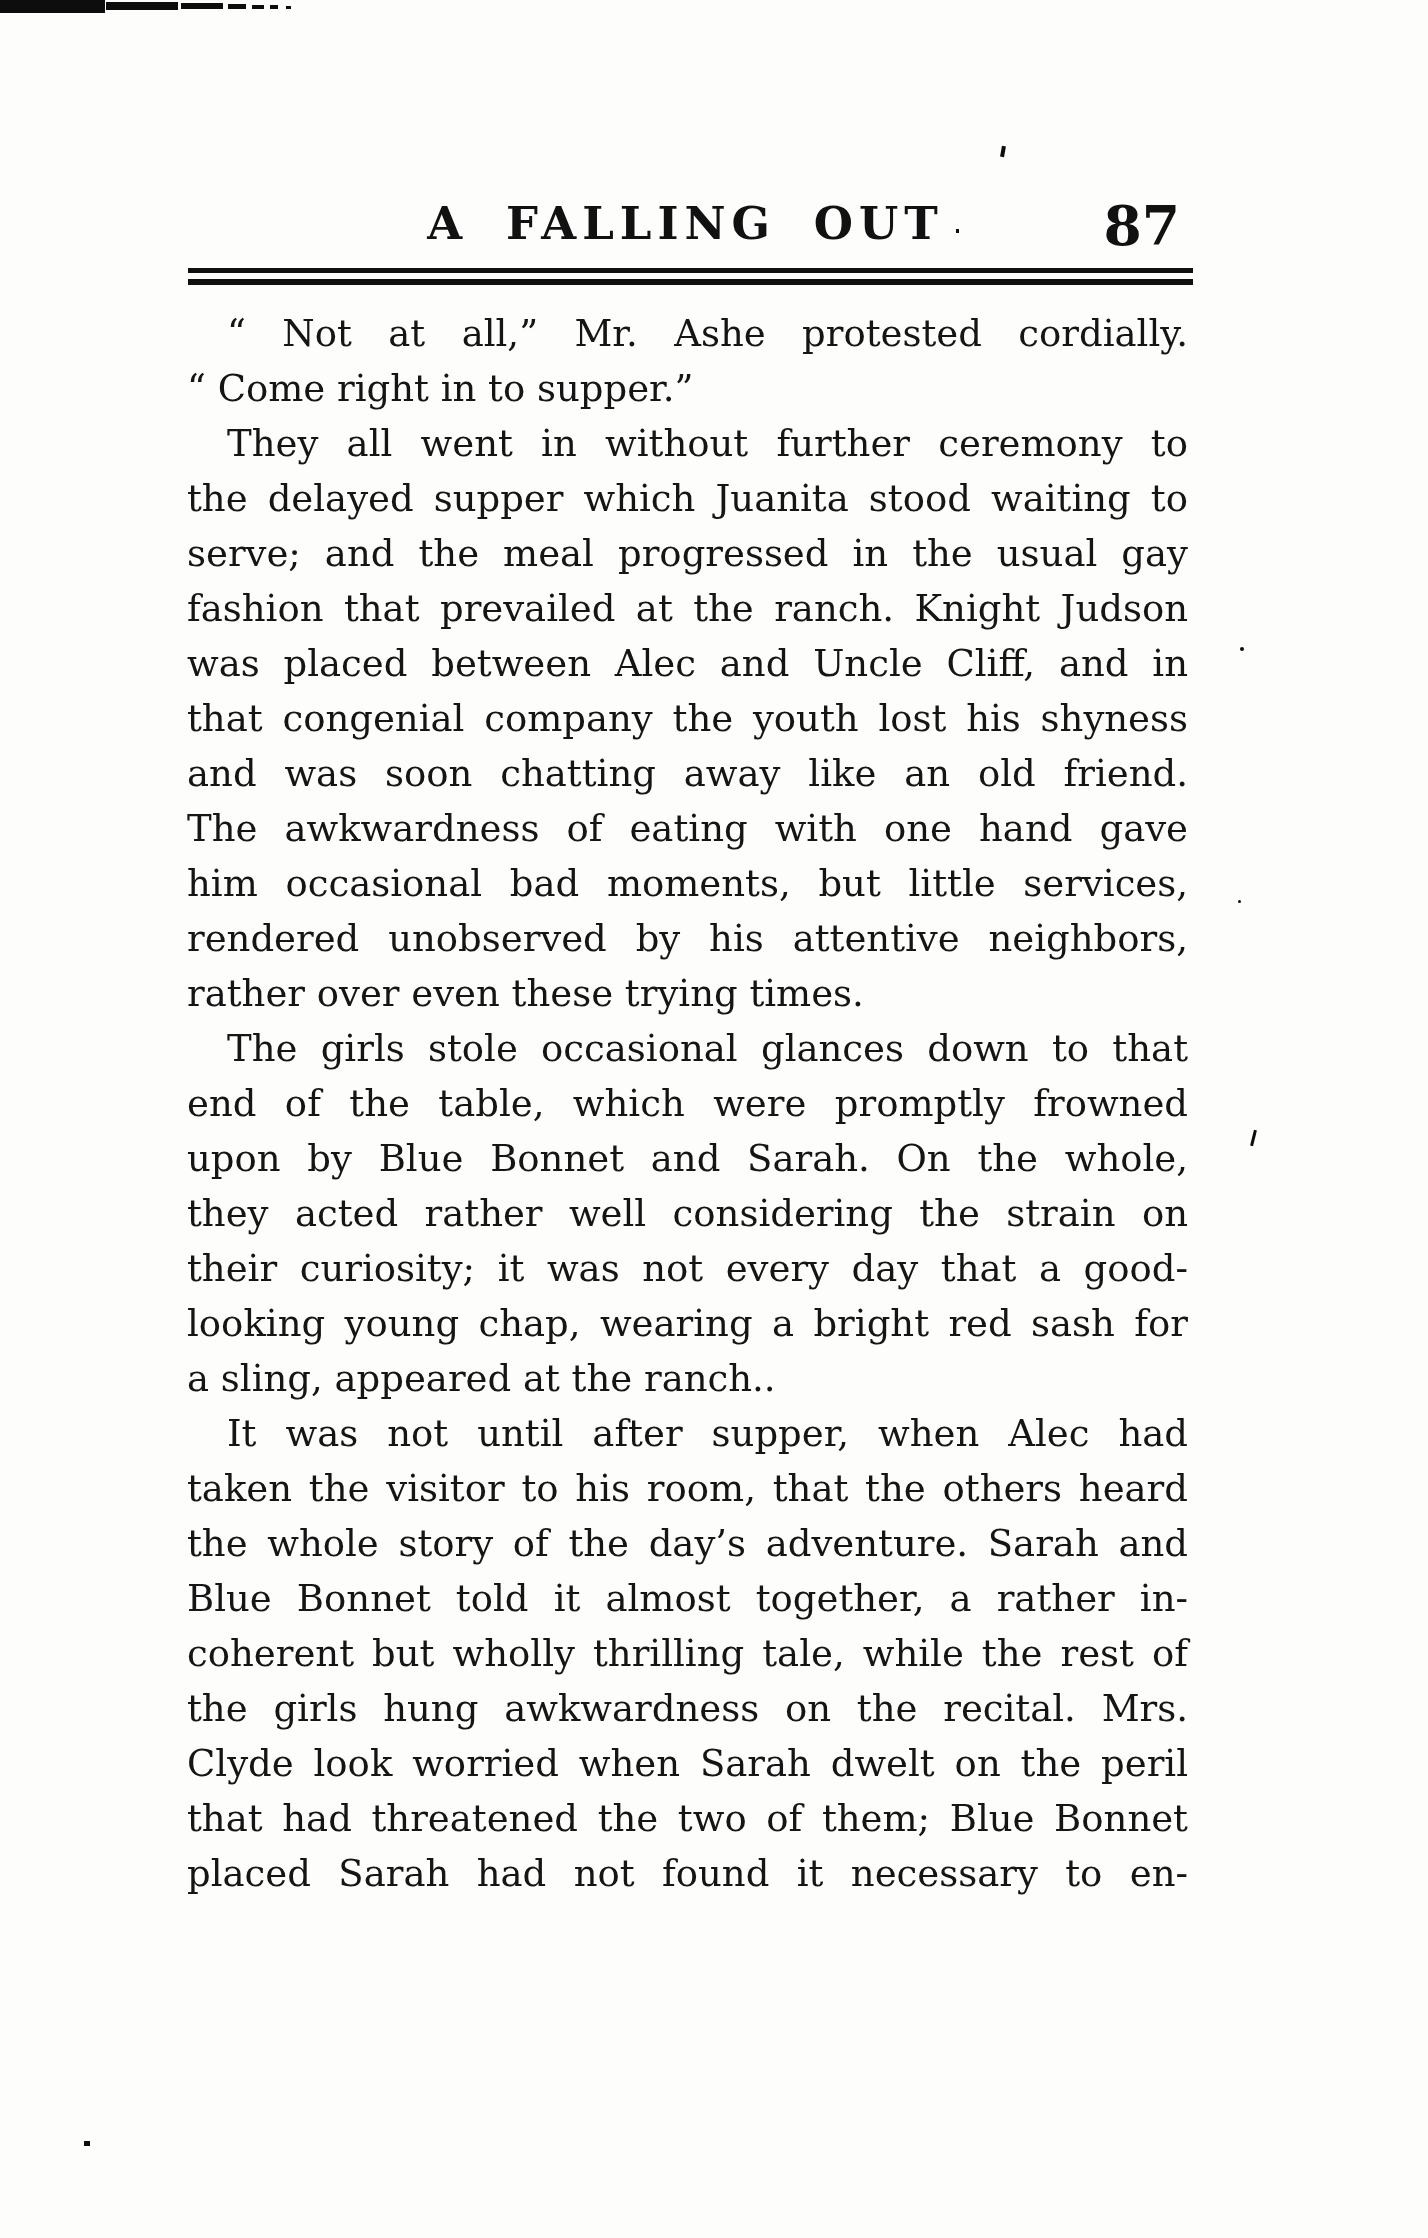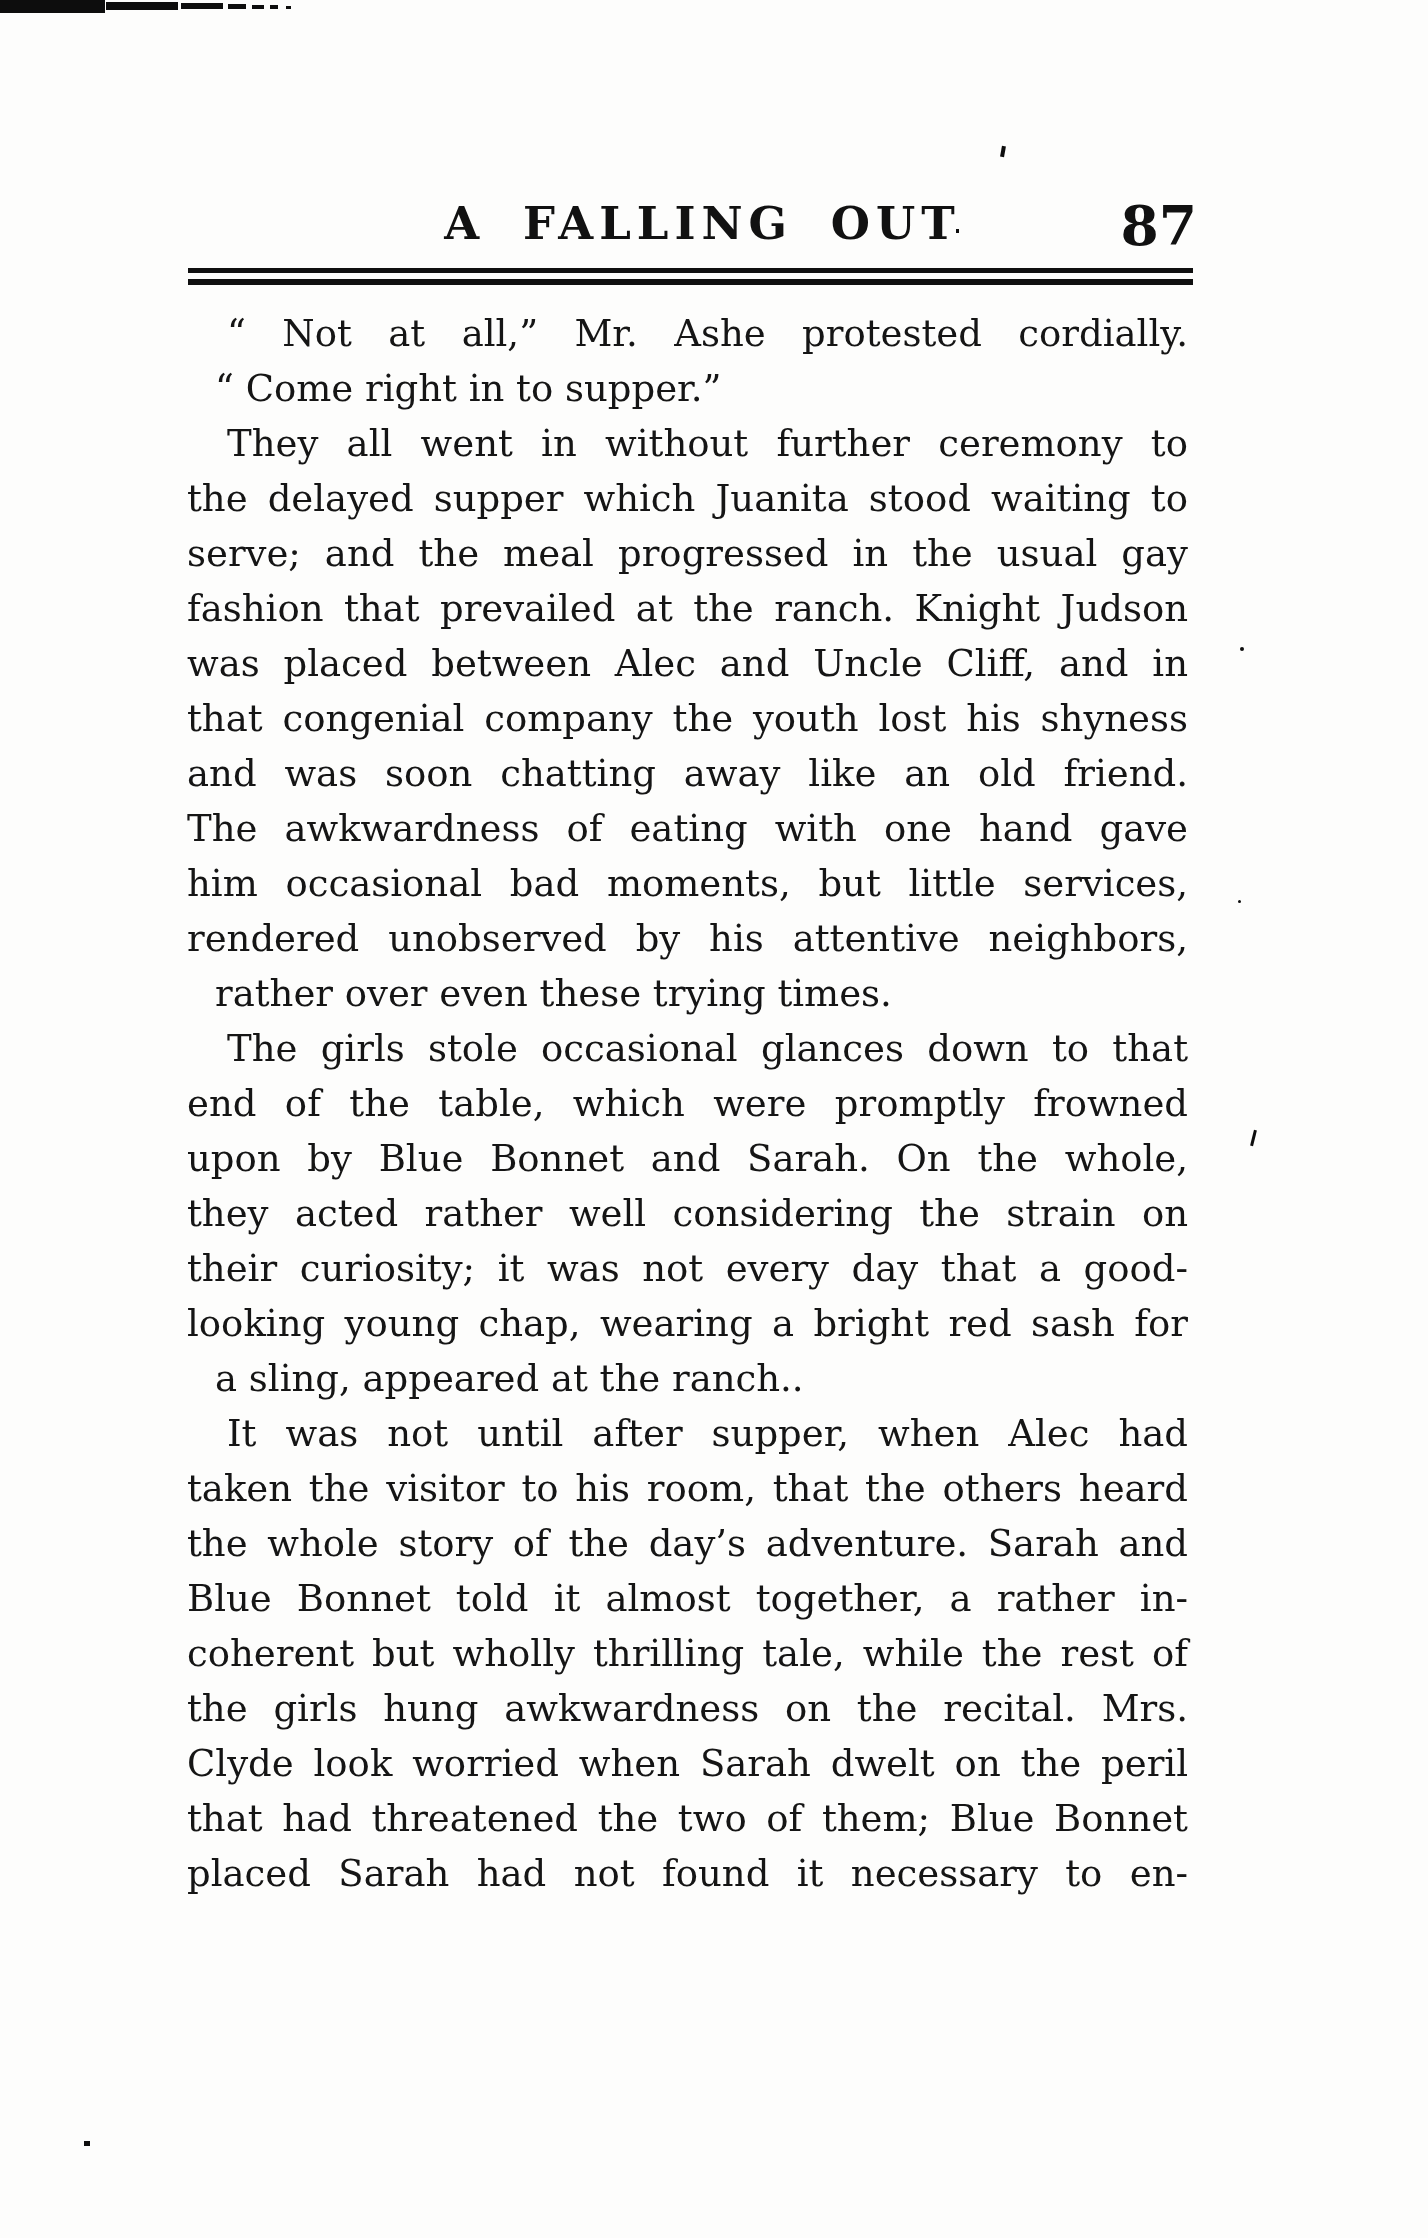--- a/index.html
+++ b/index.html
@@ -6,21 +6,21 @@
   .page{
     position:relative;
     width:1428px;height:2238px;
     background:#fdfdfc;
     overflow:hidden;
     font-family:"DejaVu Serif", serif;
     color:#141414;
   }
   
   .header{
-    position:absolute;left:200px;top:198px;width:1005px;height:52px;
+    position:absolute;left:183px;top:198px;width:1005px;height:52px;
   }
   .page-title{
     text-align:center;
     font-size:45px;line-height:52px;
     font-weight:bold;
     letter-spacing:6px;
     word-spacing:16px;
     white-space:nowrap;
     color:#111;
   }
@@ -39,21 +39,21 @@
     position:absolute;left:187px;top:306px;width:1001px;
     font-size:37px;line-height:55px;
     color:#151515;
   }
   .line{
     text-align:justify;
     text-align-last:justify;
     height:55px;
     white-space:normal;
   }
-  .line.last{text-align-last:left;margin-left:28px;}
+  .line.last{text-align-last:left;}
   .line.indent{text-indent:40px;}
   
   .artifact{position:absolute;background:#0d0d0d;}
   .a1{left:0;top:0;width:105px;height:13px;}
   .a2{left:106px;top:2px;width:72px;height:8px;}
   .a3{left:181px;top:3px;width:42px;height:6px;}
   .a4{left:228px;top:4px;width:18px;height:5px;}
   .a5{left:252px;top:5px;width:12px;height:4px;}
   .a6{left:270px;top:5px;width:8px;height:4px;}
   .a7{left:286px;top:6px;width:5px;height:3px;}

